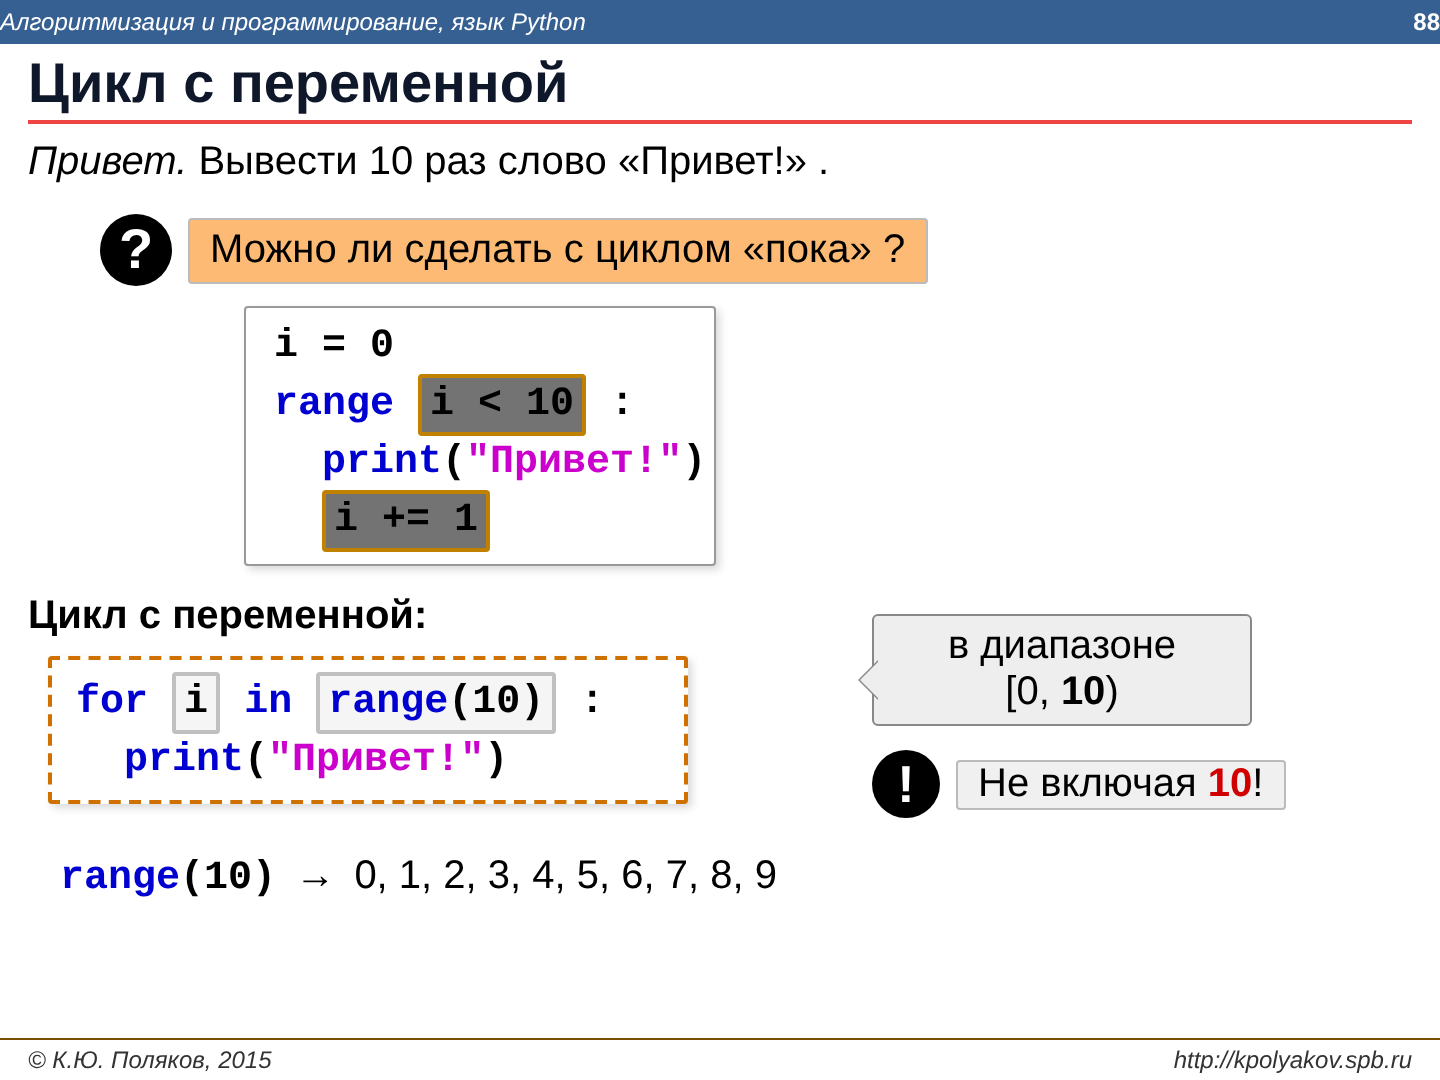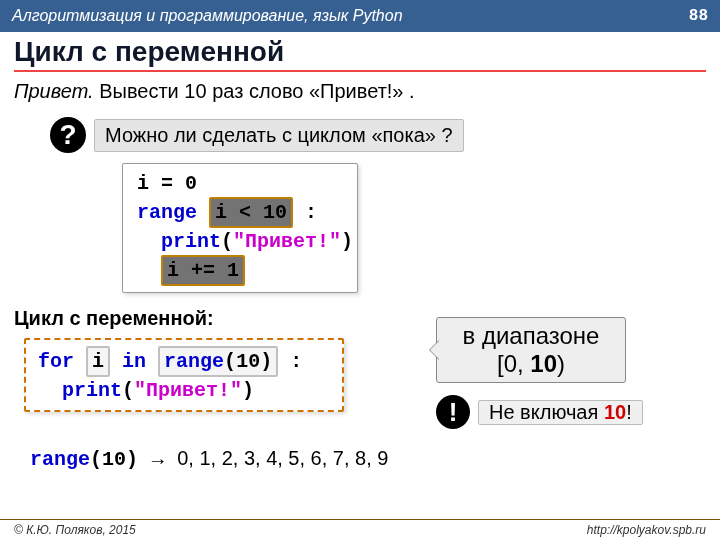--- a/index.html
+++ b/index.html
@@ -6,31 +6,31 @@
   body {
     width: 720px;
     height: 540px;
     font-family: Arial, Helvetica, sans-serif;
     background: #fff;
     position: relative;
     overflow: hidden;
   }
   .header-bar {
     width: 100%;
-    height: 32px;
+    height: 22px;
     background: #366092;
     color: #fff;
-    font-size: 16px;
+    font-size: 12px;
     font-style: italic;
-    padding: 2px 12px;
+    padding: 2px 0;
     display: flex;
     justify-content: space-between;
     align-items: center;
   }
-  .page-num { font-weight: bold; font-style: normal; font-family: Liberation Mono, monospace; }
+  .page-num { font-weight: bold; font-style: normal; }
   .title-block {
     padding: 4px 14px 0 14px;
   }
   .main-title {
     font-size: 28px;
     font-weight: bold;
     color: #0f172a;
     border-bottom: 2px solid #ef4444;
     padding-bottom: 2px;
     margin-bottom: 6px;
@@ -53,21 +53,21 @@
     font-size: 28px;
     font-weight: bold;
     display: flex;
     align-items: center;
     justify-content: center;
     margin-right: 8px;
     flex-shrink: 0;
   }
   .q-text {
     font-size: 20px;
-    background: #e5e5e5;
+    background: #fdba74;
     border: 1px solid #bbb;
     border-radius: 2px;
     padding: 4px 10px;
   }
   .code-box {
     border: 1px solid #999;
     background: #fff;
     font-family: "Courier New", monospace;
     font-size: 20px;
     font-weight: bold;
@@ -118,21 +118,21 @@
   .right-col {
     width: 300px;
     margin-top: 10px;
     position: relative;
   }
   .range-callout {
     border: 1px solid #888;
     background: #eee;
     border-radius: 3px;
     padding: 4px 10px;
-    font-size: 24px;
+    font-size: 20px;
     text-align: center;
     width: 190px;
     margin-left: 30px;
     position: relative;
   }
   .range-callout::before {
     content: "";
     position: absolute;
     left: -18px;
     top: 22px;

